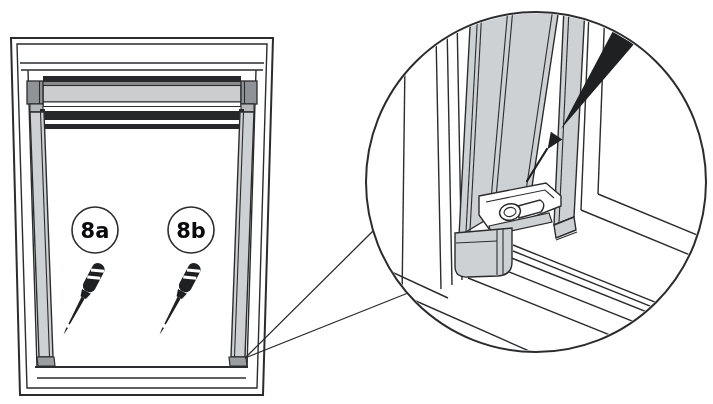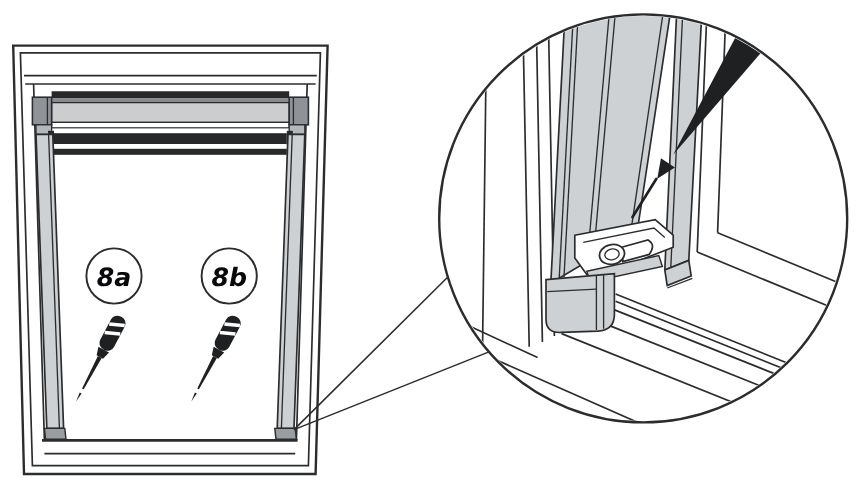--- a/index.html
+++ b/index.html
@@ -2,21 +2,20 @@
 <html style="--c-line: #2b2c2e; --c-rail_gray: #ced1d3; --c-cassette_gray: #cbcdcf; --c-band_gray: #8a8d90; --c-cap_gray: #8f9296; --c-foot_gray: #9b9ea1; --c-dark_bar: #27282a; --c-screwdriver_black: #1f2022; --c-label_color: #0a0a0c; --c-background: #ffffff;"><head>
 <meta charset="utf-8">
 <style>
   html,body{margin:0;padding:0;background:#fff;}
   .stage{
     position:relative;
     width:713px;height:404px;
     background:var(--c-background,#fff);
     font-family:"DejaVu Sans","Liberation Sans",sans-serif;
     overflow:hidden;
-    font-style:italic;
   }
   svg{position:absolute;left:0;top:0;}
   .ln   {stroke:var(--c-line,#2b2c2e);stroke-width:1.4;fill:none;}
   .ln2  {stroke:var(--c-line,#2b2c2e);stroke-width:2;fill:none;}
   .lnThin{stroke:var(--c-line,#2b2c2e);stroke-width:1.1;fill:none;}
   .lnBold{stroke:var(--c-line,#2b2c2e);stroke-width:2.2;fill:none;}
   .whiteFill{fill:#fff;stroke:var(--c-line,#2b2c2e);stroke-width:2;}
   .whiteFill14{fill:#fff;stroke:var(--c-line,#2b2c2e);stroke-width:1.4;}
   .grayFill{fill:var(--c-rail_gray,#ced1d3);stroke:var(--c-line,#2b2c2e);stroke-width:1.4;}
   .cassette{fill:var(--c-cassette_gray,#cbcdcf);stroke:var(--c-line,#2b2c2e);stroke-width:1.1;}

